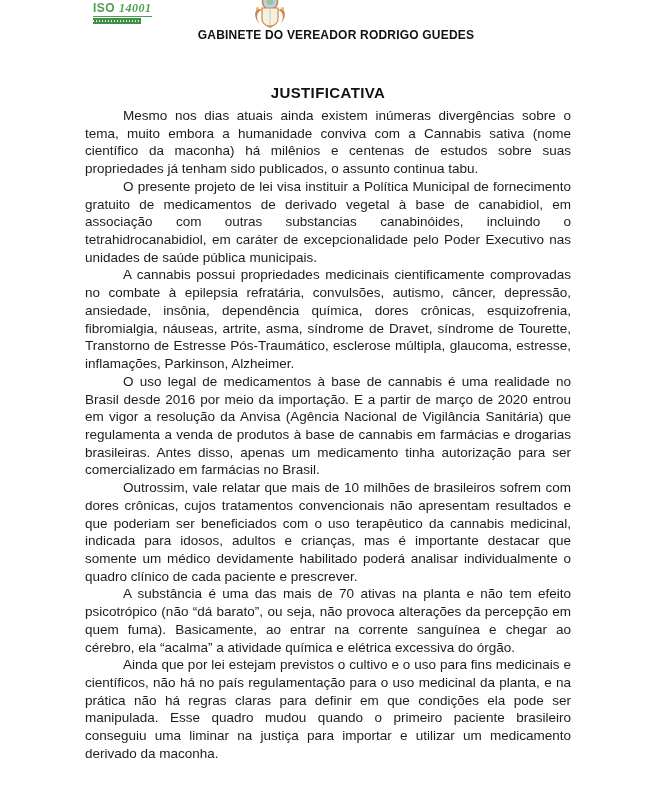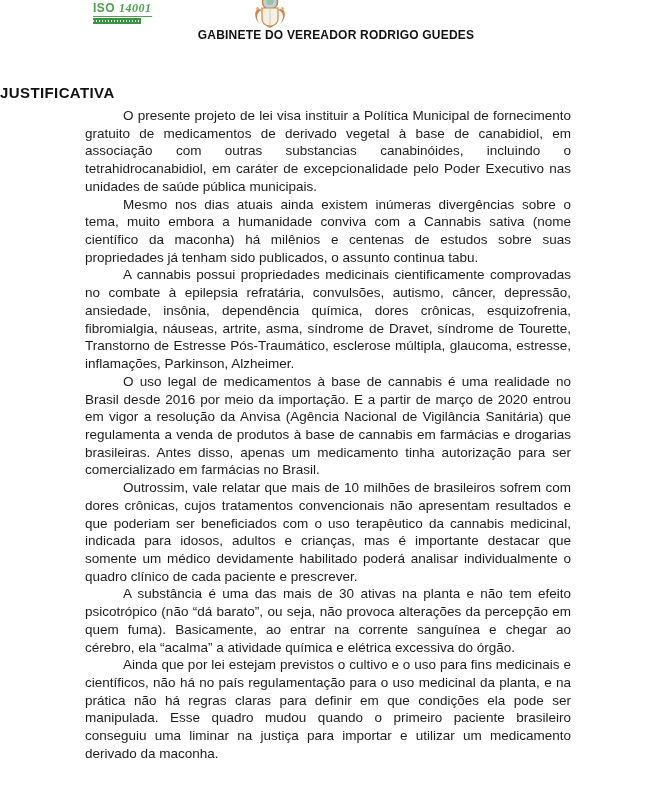--- a/index.html
+++ b/index.html
@@ -51,21 +51,21 @@
     position:absolute; left:0; right:0; top:28px;
     text-align:center;
     transform:translateX(8px);
     font-size:12px; font-weight:bold; color:#111;
     letter-spacing:0.2px;
   }
 
   
   .doc-title {
     position:absolute; left:0; right:0; top:84px;
-    text-align:left;
+    text-align:center;
     font-size:15px; font-weight:bold; color:#111;
     letter-spacing:0.4px;
   }
   .body-text {
     position:absolute; left:85px; top:107px; width:486px;
     font-size:13.5px; line-height:17.72px;
     color:var(--text);
     text-align:justify;
   }
   .body-text p { text-indent:38px; margin:0; }
@@ -91,22 +91,22 @@
     <circle cx="31.5" cy="8.5" r="1.6" style="fill:var(--crest-orange-light)"></circle>
     <path d="M15.5,26 h7 l-3.5,2 z" style="fill:var(--crest-orange)"></path>
   </svg>
 
 
   <div class="office-title">GABINETE DO VEREADOR RODRIGO GUEDES</div>
 
   <div class="doc-title">JUSTIFICATIVA</div>
 
   <div class="body-text">
+      <p>Mesmo nos dias atuais ainda existem inúmeras divergências sobre o tema, muito embora a humanidade conviva com a Cannabis sativa (nome científico da maconha) há milênios e centenas de estudos sobre suas propriedades já tenham sido publicados, o assunto continua tabu.</p>
       <p>O presente projeto de lei visa instituir a Política Municipal de fornecimento gratuito de medicamentos de derivado vegetal à base de canabidiol, em associação com outras substancias canabinóides, incluindo o tetrahidrocanabidiol, em caráter de excepcionalidade pelo Poder Executivo nas unidades de saúde pública municipais.</p>
-      <p>Mesmo nos dias atuais ainda existem inúmeras divergências sobre o tema, muito embora a humanidade conviva com a Cannabis sativa (nome científico da maconha) há milênios e centenas de estudos sobre suas propriedades já tenham sido publicados, o assunto continua tabu.</p>
       <p>A cannabis possui propriedades medicinais cientificamente comprovadas no combate à epilepsia refratária, convulsões, autismo, câncer, depressão, ansiedade, insônia, dependência química, dores crônicas, esquizofrenia, fibromialgia, náuseas, artrite, asma, síndrome de Dravet, síndrome de Tourette, Transtorno de Estresse Pós-Traumático, esclerose múltipla, glaucoma, estresse, inflamações, Parkinson, Alzheimer.</p>
       <p>O uso legal de medicamentos à base de cannabis é uma realidade no Brasil desde 2016 por meio da importação. E a partir de março de 2020 entrou em vigor a resolução da Anvisa (Agência Nacional de Vigilância Sanitária) que regulamenta a venda de produtos à base de cannabis em farmácias e drogarias brasileiras. Antes disso, apenas um medicamento tinha autorização para ser comercializado em farmácias no Brasil.</p>
       <p>Outrossim, vale relatar que mais de 10 milhões de brasileiros sofrem com dores crônicas, cujos tratamentos convencionais não apresentam resultados e que poderiam ser beneficiados com o uso terapêutico da cannabis medicinal, indicada para idosos, adultos e crianças, mas é importante destacar que somente um médico devidamente habilitado poderá analisar individualmente o quadro clínico de cada paciente e prescrever.</p>
-      <p>A substância é uma das mais de 30 ativas na planta e não tem efeito psicotrópico (não “dá barato”, ou seja, não provoca alterações da percepção em quem fuma). Basicamente, ao entrar na corrente sanguínea e chegar ao cérebro, ela “acalma” a atividade química e elétrica excessiva do órgão.</p>
+      <p>A substância é uma das mais de 70 ativas na planta e não tem efeito psicotrópico (não “dá barato”, ou seja, não provoca alterações da percepção em quem fuma). Basicamente, ao entrar na corrente sanguínea e chegar ao cérebro, ela “acalma” a atividade química e elétrica excessiva do órgão.</p>
       <p>Ainda que por lei estejam previstos o cultivo e o uso para fins medicinais e científicos, não há no país regulamentação para o uso medicinal da planta, e na prática não há regras claras para definir em que condições ela pode ser manipulada. Esse quadro mudou quando o primeiro paciente brasileiro conseguiu uma liminar na justiça para importar e utilizar um medicamento derivado da maconha.</p>
     </div>
 
 </div>
 
 </body></html>

